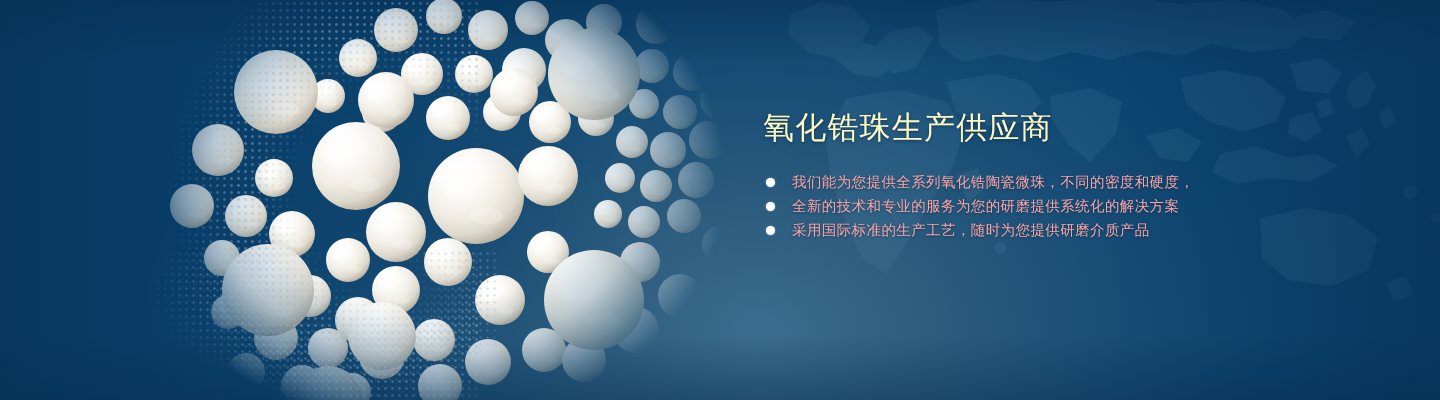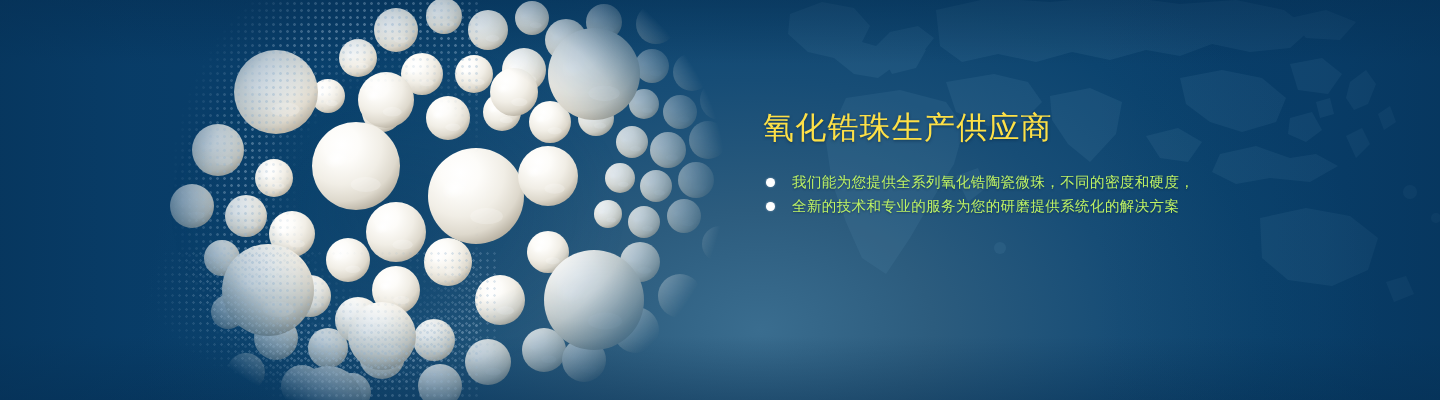--- a/index.html
+++ b/index.html
@@ -79,33 +79,33 @@
   
   .copy{
     position:absolute;
     left:763px; top:108px;
     width:600px;
   }
   .headline{
     font-size:31px;
     line-height:38px;
     font-weight:500;
-    color:#fde047;
+    color:#fef9c3;
     letter-spacing:1.2px;
     text-shadow:0 1px 3px rgba(2,30,56,.55);
     white-space:nowrap;
   }
   .bullets{
     margin-top:24px;
     list-style:none;
   }
   .bullet{
     position:relative;
     padding-left:29px;
-    color:#bef264;
+    color:#fca5a5;
     font-size:14.5px;
     line-height:24px;
     letter-spacing:.4px;
     text-shadow:0 1px 2px rgba(2,30,56,.5);
   }
   .bullet + .bullet{ margin-top:0; }
   .dot{
     position:absolute;
     left:3px; top:8px;
     width:9px; height:9px;
@@ -304,16 +304,20 @@
 
     <ul class="bullets">
       <li class="bullet">
         <span class="dot"></span>
         <span class="bullet-line">我们能为您提供全系列氧化锆陶瓷微珠，不同的密度和硬度，</span>
       </li>
       <li class="bullet">
         <span class="dot"></span>
         <span class="bullet-line">全新的技术和专业的服务为您的研磨提供系统化的解决方案</span>
       </li>
+      <li class="bullet">
+        <span class="dot"></span>
+        <span class="bullet-line">采用国际标准的生产工艺，随时为您提供研磨介质产品</span>
+      </li>
     </ul>
   </div>
 
 </div>
 
 </body></html>

